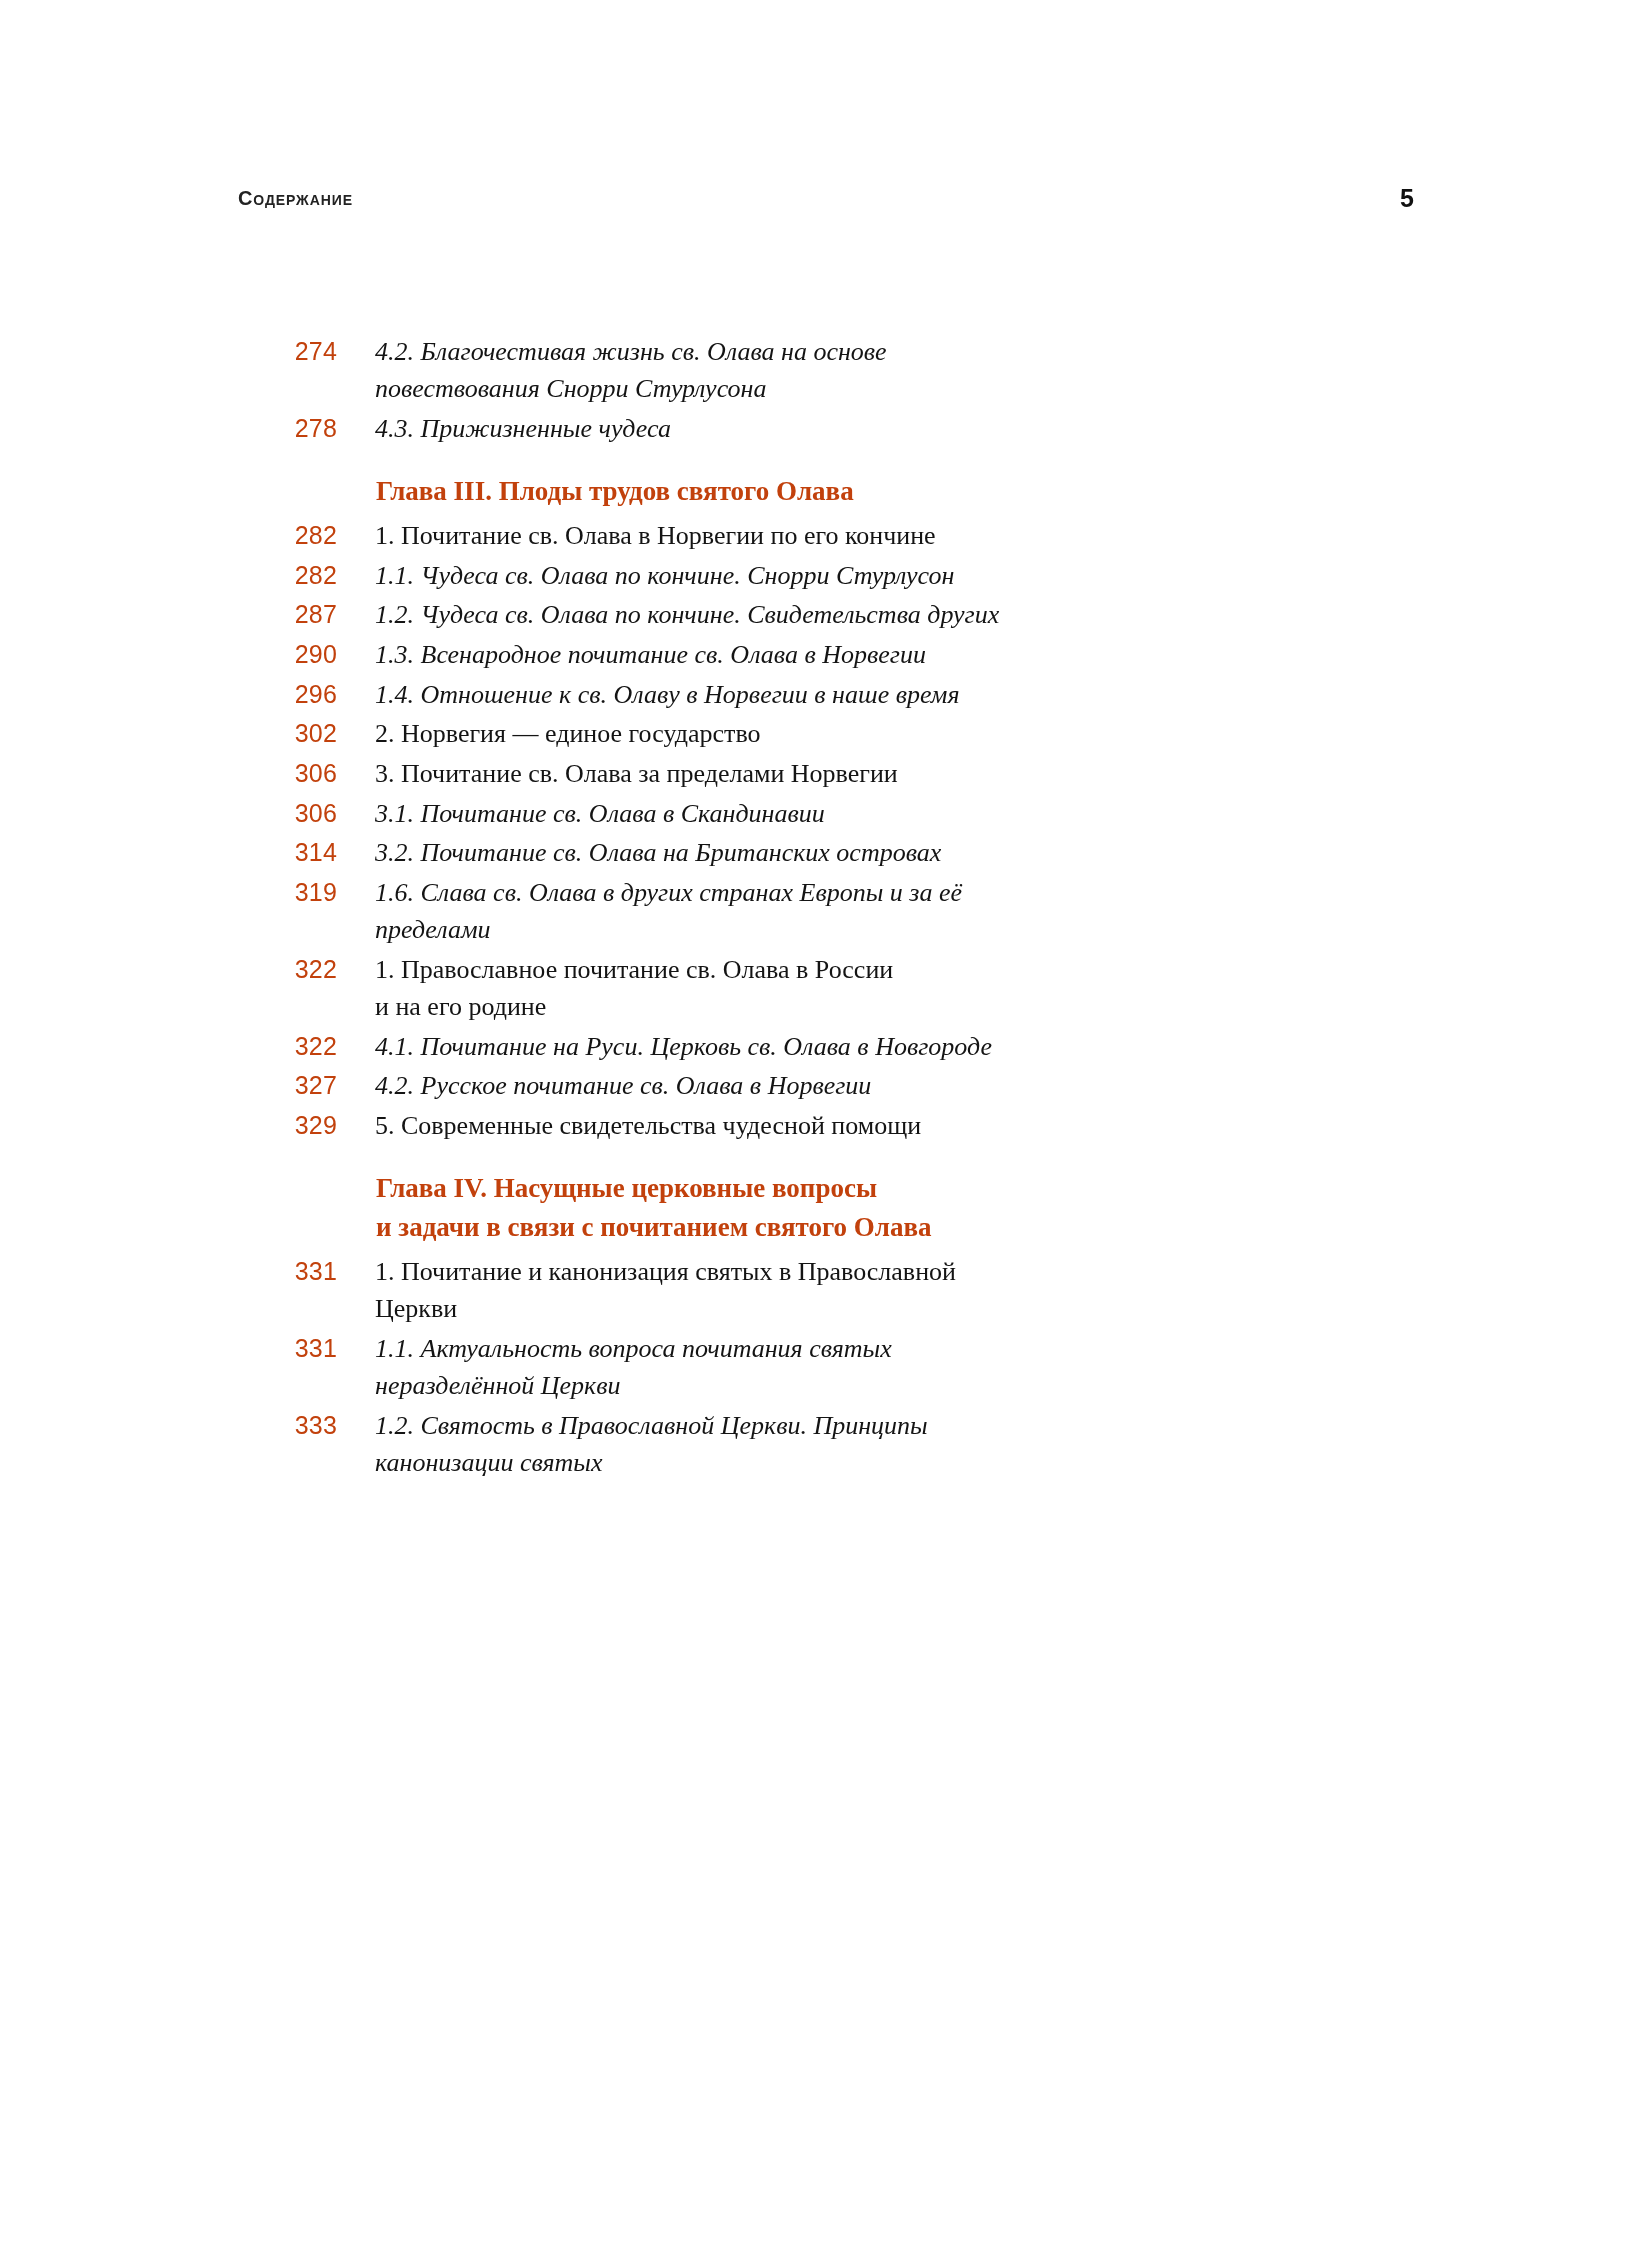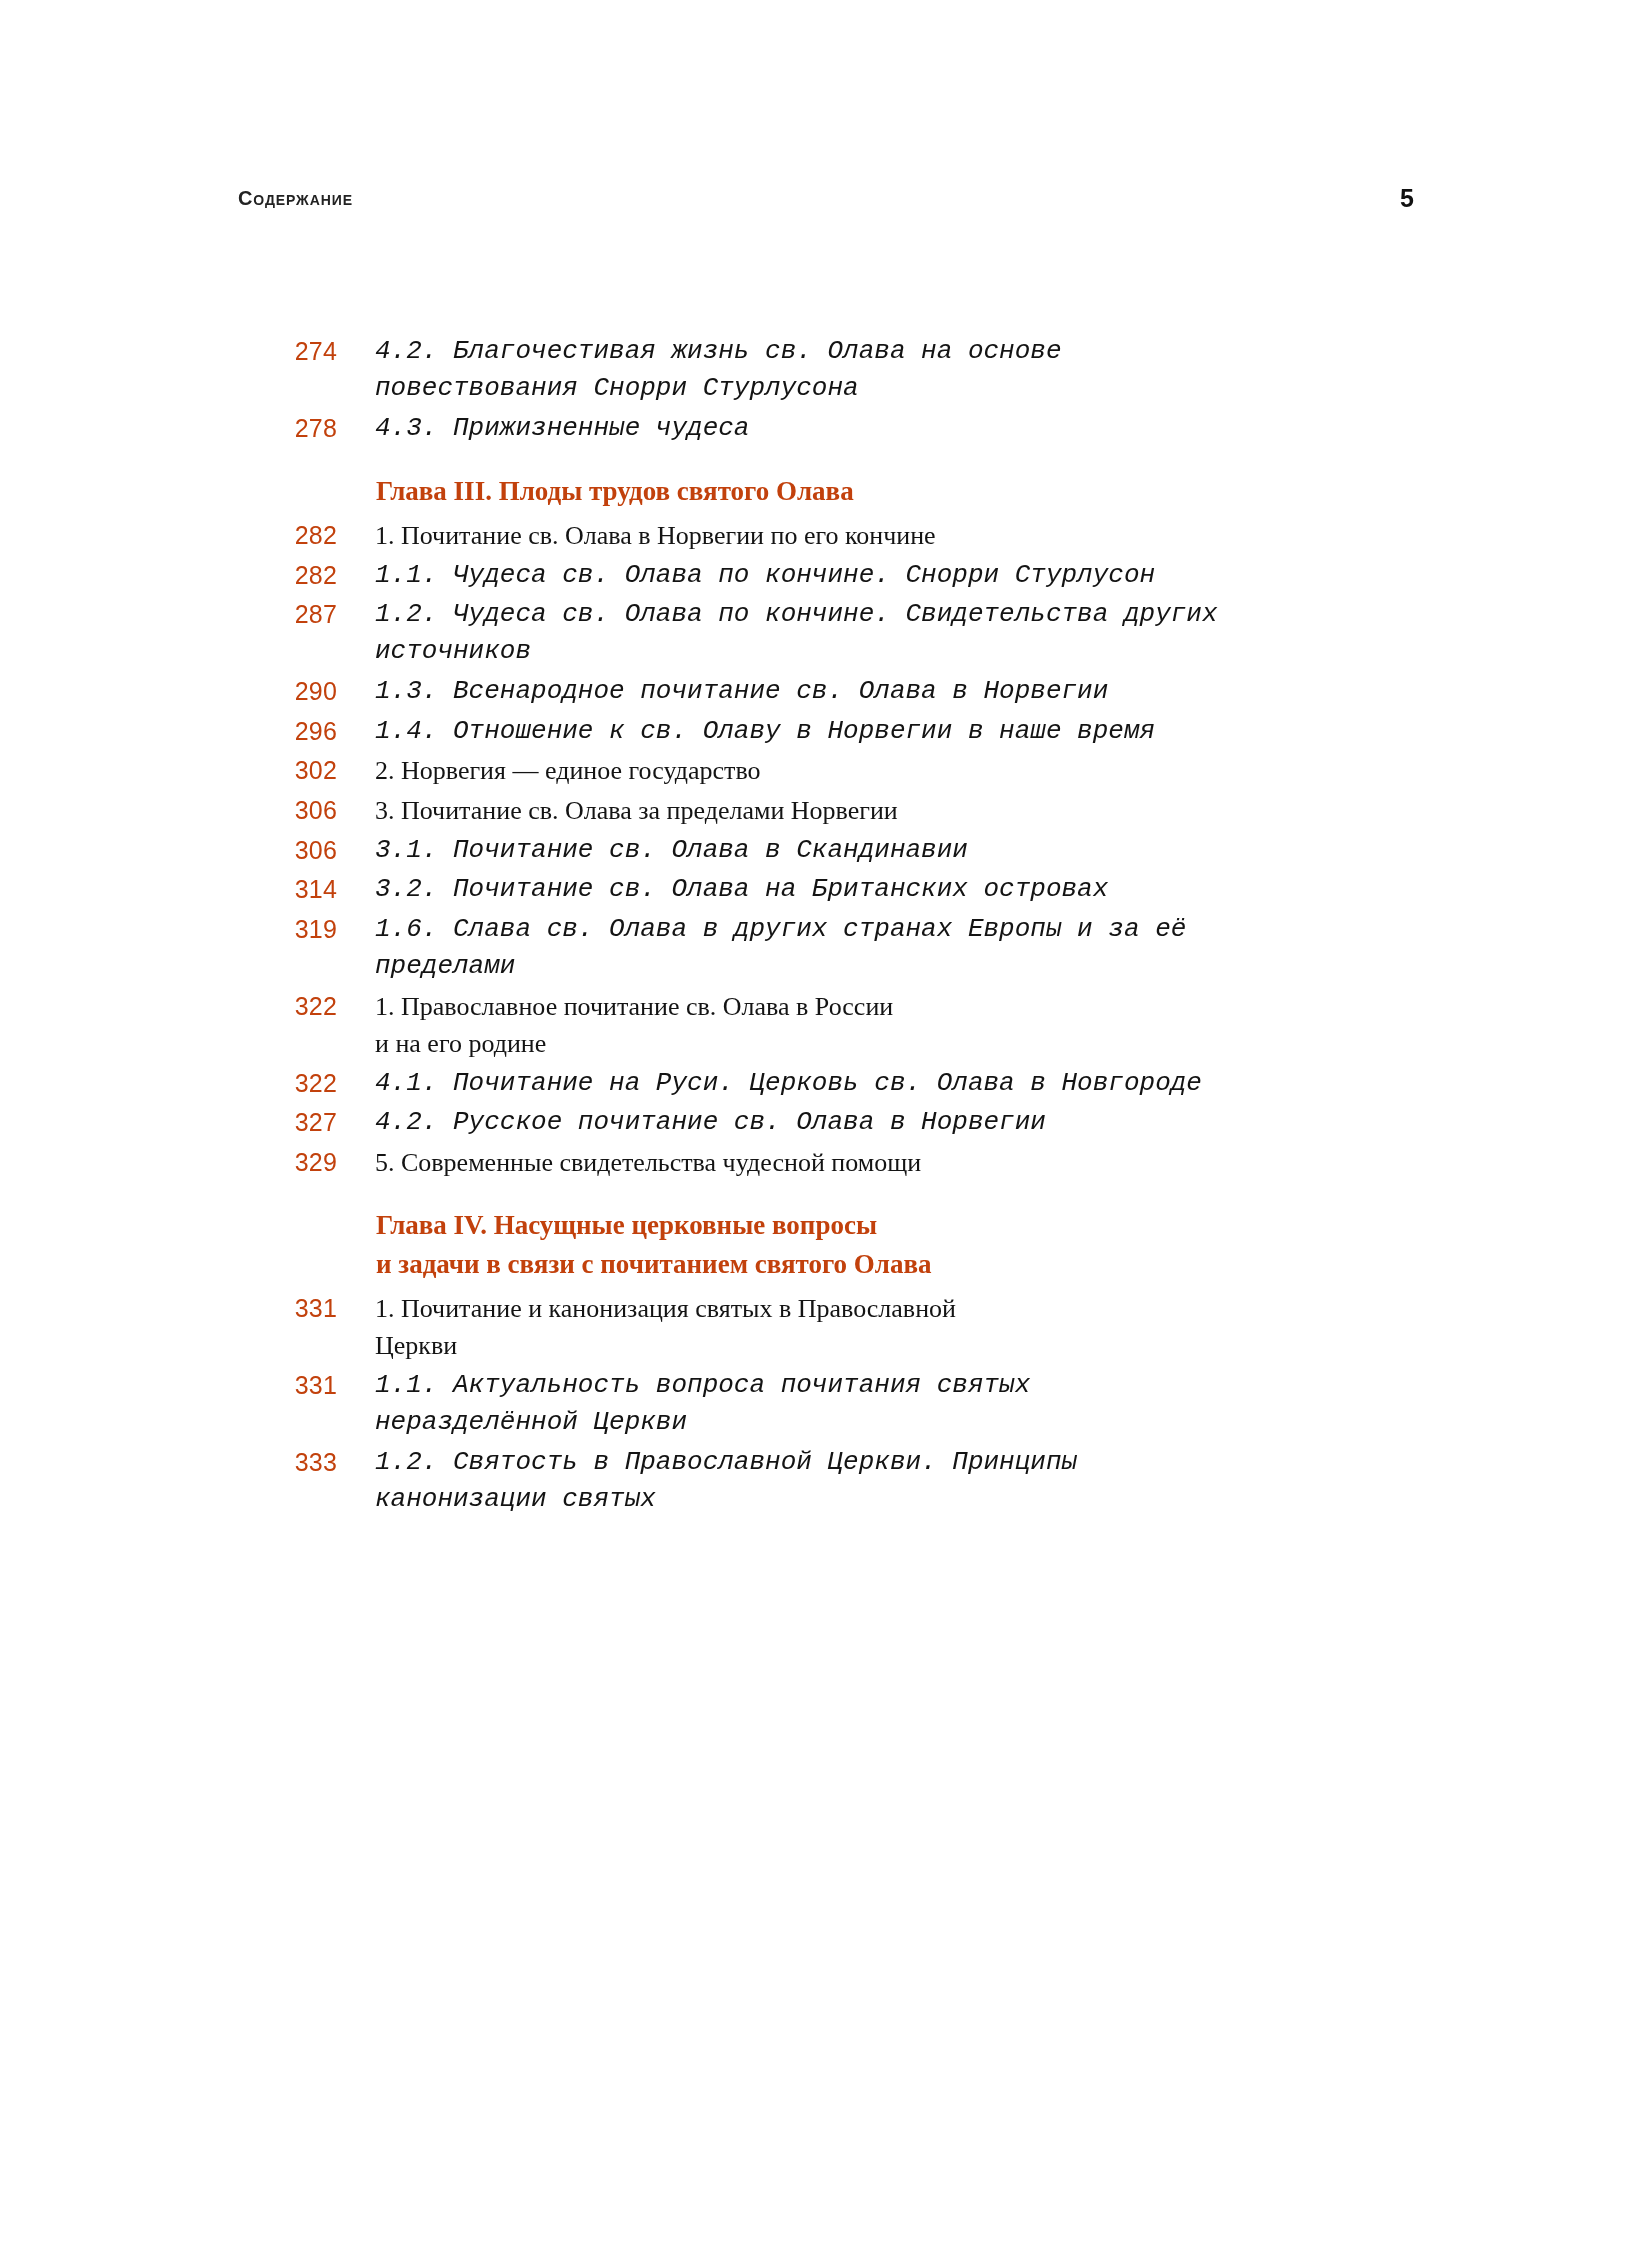--- a/index.html
+++ b/index.html
@@ -79,21 +79,20 @@
     padding-left: 38px;
     font-size: 26px;
     line-height: 37px;
     color: #141414;
   }
   .toc-entry.level1 .toc-text {
     font-style: normal;
   }
   .toc-entry.level2 .toc-text {
     font-style: italic;
-    font-family: Liberation Mono, monospace;
   }
 
   
   .chapter-head {
     display: block;
     margin-top: 25px;
     margin-bottom: 6.3px;
     padding-left: 142px;
     font-size: 27px;
     line-height: 39px;
@@ -140,21 +139,20 @@
       <div class="toc-entry level2">
         <div class="toc-page">282</div>
         <div class="toc-text">
           <div>1.1. Чудеса св. Олава по кончине. Снорри Стурлусон</div>
         </div>
       </div>
       <div class="toc-entry level2">
         <div class="toc-page">287</div>
         <div class="toc-text">
           <div>1.2. Чудеса св. Олава по кончине. Свидетельства других</div>
-          <div>источников</div>
         </div>
       </div>
       <div class="toc-entry level2">
         <div class="toc-page">290</div>
         <div class="toc-text">
           <div>1.3. Всенародное почитание св. Олава в Норвегии</div>
         </div>
       </div>
       <div class="toc-entry level2">
         <div class="toc-page">296</div>

